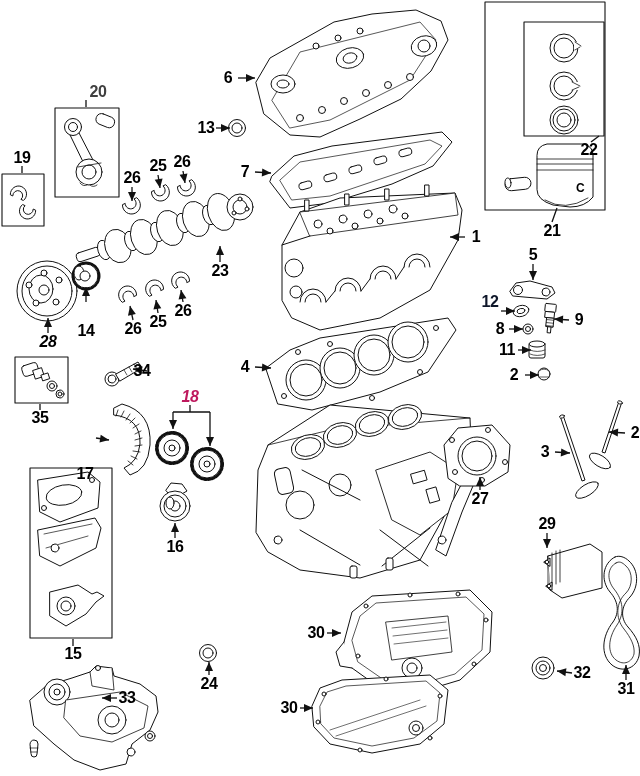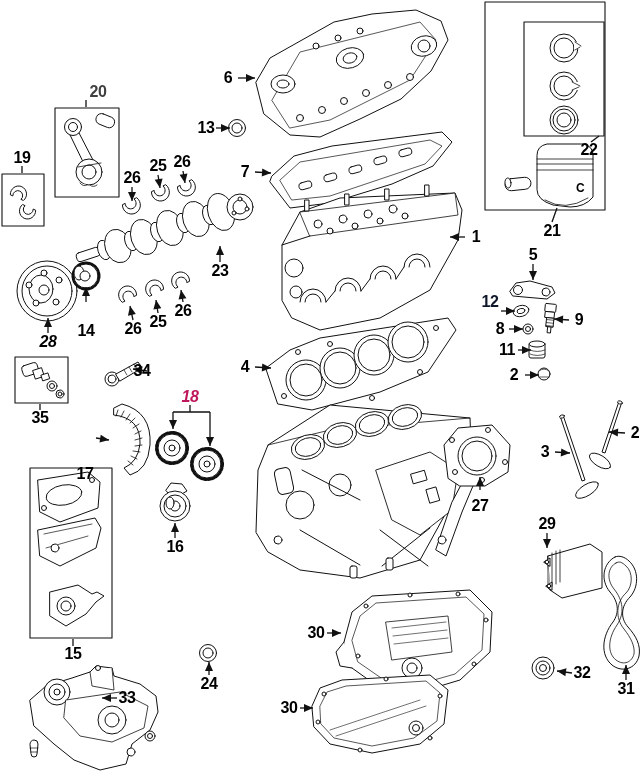--- a/index.html
+++ b/index.html
@@ -512,21 +512,21 @@
       <div class="callout" style="left: 538px; top: 221px; color: rgb(0, 0, 0);">21</div>
       <div class="callout" style="left: 575px; top: 140px; color: rgb(0, 0, 0);">22</div>
       <div class="callout" style="left: 206px; top: 261px; color: rgb(0, 0, 0);">23</div>
       <div class="callout" style="left: 195px; top: 674px; color: #000000;">24</div>
       <div class="callout" style="left: 144px; top: 156px; color: rgb(0, 0, 0);">25</div>
       <div class="callout" style="left: 118px; top: 168px; color: rgb(0, 0, 0);">26</div>
       <div class="callout" style="left: 168px; top: 152px; color: rgb(0, 0, 0);">26</div>
       <div class="callout" style="left: 144px; top: 312px; color: rgb(0, 0, 0);">25</div>
       <div class="callout" style="left: 119px; top: 319px; color: rgb(0, 0, 0);">26</div>
       <div class="callout" style="left: 169px; top: 301px; color: rgb(0, 0, 0);">26</div>
-      <div class="callout" style="left: 466px; top: 489px; color: rgb(0, 0, 0); margin-top: 7px;">27</div>
+      <div class="callout" style="left: 466px; top: 489px; color: rgb(0, 0, 0);">27</div>
       <div class="callout" style="left: 34px; top: 332px; color: rgb(0, 0, 0); font-style: italic;">28</div>
       <div class="callout" style="left: 533px; top: 514px; color: rgb(0, 0, 0);">29</div>
       <div class="callout" style="left: 302px; top: 623px; color: rgb(0, 0, 0);">30</div>
       <div class="callout" style="left: 275px; top: 698px; color: rgb(0, 0, 0);">30</div>
       <div class="callout" style="left: 612px; top: 679px; color: rgb(0, 0, 0);">31</div>
       <div class="callout" style="left: 568px; top: 663px; color: rgb(0, 0, 0);">32</div>
       <div class="callout" style="left: 113px; top: 688px; color: rgb(0, 0, 0);">33</div>
       <div class="callout" style="left: 128px; top: 361px; color: rgb(0, 0, 0);">34</div>
       <div class="callout" style="left: 26px; top: 408px; color: rgb(0, 0, 0);">35</div>
     </div>

